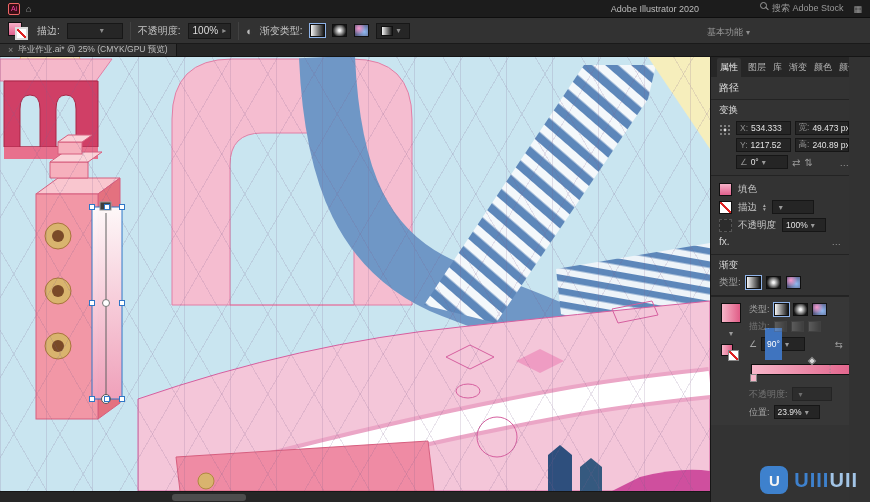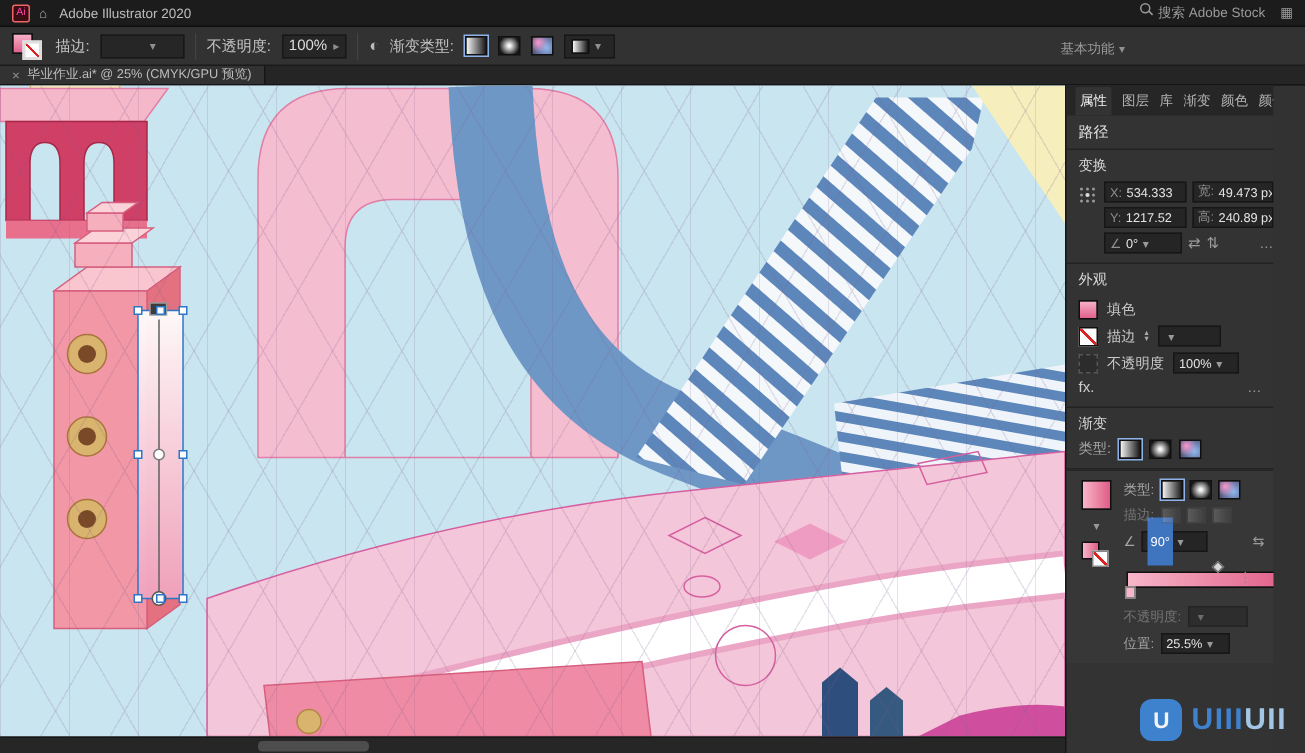--- a/index.html
+++ b/index.html
@@ -3,21 +3,21 @@
 <meta charset="utf-8">
 <style>
   html,body{margin:0;padding:0;background:#000;}
   *{box-sizing:border-box;font-family:"Liberation Sans","DejaVu Sans",sans-serif;}
   .app{position:relative;width:870px;height:502px;background:#323232;overflow:hidden;color:#c9c9c9;}
 
   
   .titlebar{height:18px;background:#1c1c1c;display:flex;align-items:center;font-size:9px;color:#ababab;padding:0 8px;gap:8px;border-bottom:1px solid #0e0e0e;}
   .tb-left{display:flex;align-items:center;gap:6px;}
   .app-icon{width:12px;height:12px;background:#3a0d14;border:1px solid #e66;color:#f4a;font-size:7px;display:flex;align-items:center;justify-content:center;border-radius:2px;}
-  .tb-center{flex:1;text-align:left;color:#bdbdbd;}
+  .tb-center{flex:1;text-align:right;color:#bdbdbd;}
   .tb-right{display:flex;align-items:center;gap:10px;color:#9a9a9a;}
   .ws{display:flex;align-items:center;gap:3px;margin-top:48px;}
   .search{display:flex;gap:5px;}
   .search-glyph{width:7px;height:7px;border:1px solid #9a9a9a;border-radius:50%;position:relative;display:inline-block;}
   .search-glyph::after{content:"";position:absolute;width:4px;height:1px;background:#9a9a9a;transform:rotate(45deg);right:-3px;bottom:-1px;}
   .chev{font-size:8px;color:#8e8e8e;}
 
   
   .controlbar{height:26px;background:#323232;border-bottom:1px solid #1a1a1a;display:flex;align-items:center;gap:7px;padding:0 8px;font-size:10px;color:#c4c4c4;}
   .swatch-pair{position:relative;width:22px;height:20px;}
@@ -318,21 +318,20 @@
               </span>
               <span class="mini" style="font-size:10px;">⇄</span>
               <span class="mini" style="font-size:10px;">⇅</span>
               <span class="moremark">…</span>
             </div>
           </div>
         </div>
       </div>
 
       <div class="section">
-        <div class="sec-h">外观</div>
         <div class="ap-row">
           <span class="ap-swatch fill"></span>
           <span>填色</span>
         </div>
         <div class="ap-row">
           <span class="ap-swatch stroke"></span>
           <span>描边</span>
           <span class="stepper">
             <span>▴</span>
               <span>▾</span>
@@ -406,21 +405,21 @@
           <div class="grow dim">
             <span class="lab">不透明度:</span>
             <span class="field" style="max-width:40px;">
               <span class="vl"></span>
                 <span class="mini">▾</span>
             </span>
           </div>
           <div class="grow">
             <span class="lab">位置:</span>
             <span class="field" style="max-width:46px;">
-              <span class="vl">25.5%</span>
+              <span class="vl">23.9%</span>
                 <span class="mini">▾</span>
             </span>
           </div>
         </div>
       </div>
     </div>
   </div>
 
   <div class="watermark">
     <span class="wm-logo">U</span>

